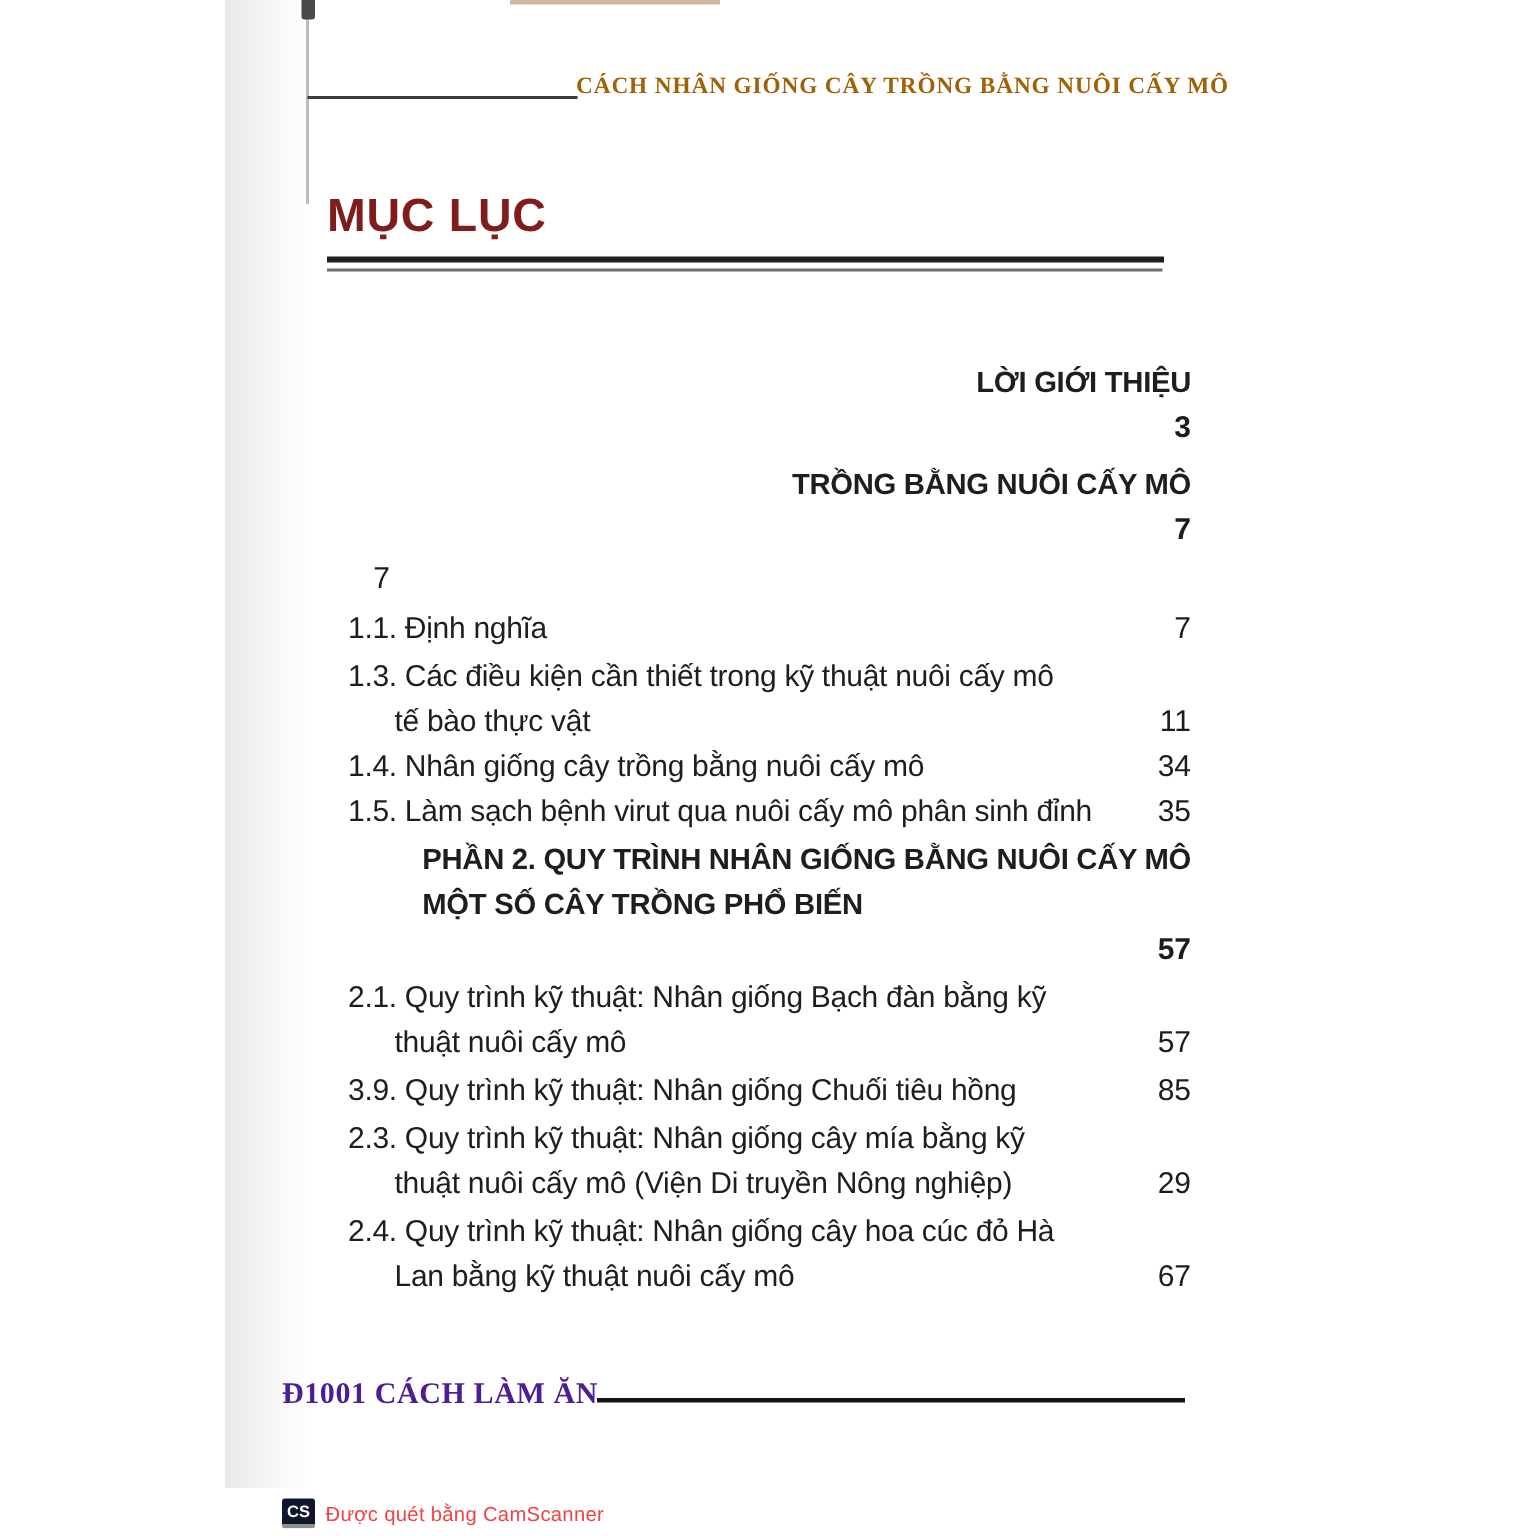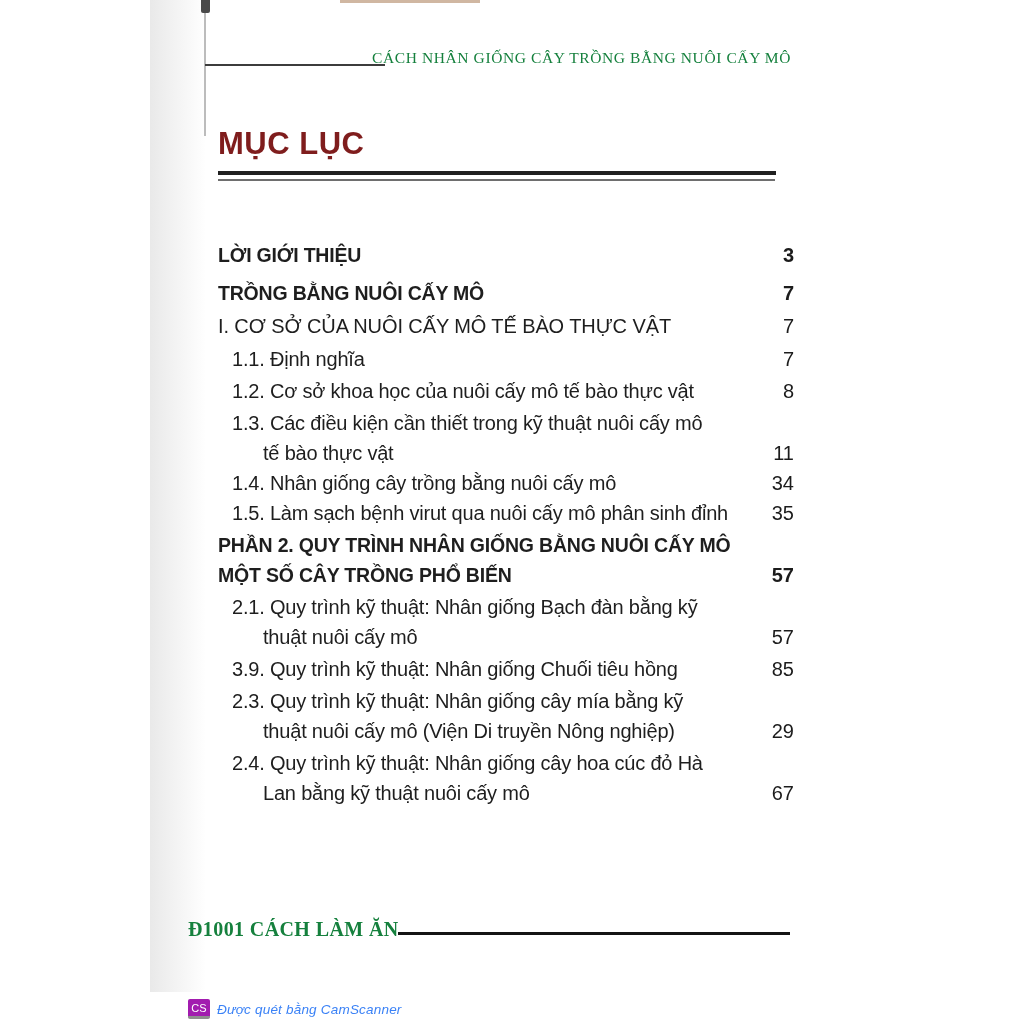--- a/index.html
+++ b/index.html
@@ -24,65 +24,65 @@
   }
   .top-smudge{
     position:absolute;left:340px;top:0;width:140px;height:3px;
     background:#a97c55;opacity:.55;
   }
   
   .running-header-rule{
     position:absolute;left:205px;top:64px;width:180px;height:2px;background:#3c3c3c;
   }
   .running-header{
-    position:absolute;left:372px;top:49px;width:430px;
+    position:absolute;left:384px;top:49px;width:430px;
     font-family:"Liberation Serif","DejaVu Serif",serif;
-    font-weight:normal;font-size:15.5px;letter-spacing:.6px;color:#15803d;
+    font-weight:bold;font-size:15.5px;letter-spacing:.6px;color:#a16207;
     white-space:nowrap;
   }
   
   .page-title{
     position:absolute;left:218px;top:126px;
     font-size:31px;font-weight:800;letter-spacing:.5px;color:#7f1d1d;
   }
   .title-rule-thick{position:absolute;left:218px;top:171px;width:558px;height:4px;background:#202020;}
   .title-rule-thin{position:absolute;left:218px;top:179px;width:557px;height:2px;background:#6e6e6e;}
   
   .toc{position:absolute;left:218px;top:240px;width:576px;}
   .row{display:flex;justify-content:space-between;align-items:flex-end;}
   .txt{line-height:30px;}
   .ln{white-space:nowrap;}
   .num{
     line-height:30px;font-size:20px;min-width:42px;text-align:right;
     flex-shrink:0;color:#1c1c1c;
   }
-  .head .txt,.head{font-weight:bold;}
+  .head .txt,.head{font-weight:bold;flex-direction:column;}
   .head .txt{font-size:19.5px;letter-spacing:-.2px;}
   .head .num{font-weight:bold;}
   .sec .txt{font-size:20px;letter-spacing:-.1px;font-weight:400;}
   .item .txt{font-size:20px;padding-left:14px;letter-spacing:-.2px;}
   .item .cont{padding-left:31px;}
   .m8{margin-top:8px;}.m3{margin-top:3px;}.m2{margin-top:2px;}.m0{margin-top:0;}
   
   .footer-brand{
     position:absolute;left:188px;top:918px;
     font-family:"Liberation Serif","DejaVu Serif",serif;
-    font-weight:bold;font-size:20px;letter-spacing:.4px;color:#15803d;
+    font-weight:bold;font-size:20px;letter-spacing:.4px;color:#4c1d95;
     white-space:nowrap;
   }
   .footer-rule{position:absolute;left:398px;top:932px;width:392px;height:3px;background:#141414;}
   
   .scanner{position:absolute;left:188px;top:999px;display:flex;align-items:center;gap:7px;}
   .cs-badge{
-    width:22px;height:17px;background:#a21caf;border-radius:2px;
-    color:#ffffff;font-size:11px;font-weight:normal;
+    width:22px;height:17px;background:#0f172a;border-radius:2px;
+    color:#ffffff;font-size:11px;font-weight:bold;
     display:flex;align-items:center;justify-content:center;
     border-bottom:3px solid #8f8f8f;box-sizing:content-box;text-align:center;
   }
-  .cs-note{font-size:13.5px;color:#3b82f6;letter-spacing:.2px;font-style:italic;}
+  .cs-note{font-size:13.5px;color:#ef4444;letter-spacing:.2px;}
 </style>
 </head>
 <body>
 
 <div class="left-shadow"></div>
 <div class="crease-line"></div>
 <div class="crease-nub"></div>
 <div class="top-smudge"></div>
 
 <div class="running-header-rule"></div>
@@ -102,39 +102,30 @@
   </div>
 
   <div class="row head m8">
     <div class="txt">
       <div class="ln">TRỒNG BẰNG NUÔI CẤY MÔ</div>
     </div>
     <div class="num">7</div>
   </div>
 
   <div class="row sec m3">
-    <div class="txt">
-      <div class="ln">I. CƠ SỞ CỦA NUÔI CẤY MÔ TẾ BÀO THỰC VẬT</div>
-    </div>
     <div class="num">7</div>
   </div>
 
   <div class="row item m3">
     <div class="txt">
       <div class="ln">1.1. Định nghĩa</div>
     </div>
     <div class="num">7</div>
   </div>
 
-  <div class="row item m2">
-    <div class="txt">
-      <div class="ln">1.2. Cơ sở khoa học của nuôi cấy mô tế bào thực vật</div>
-    </div>
-    <div class="num">8</div>
-  </div>
 
   <div class="row item m2">
     <div class="txt">
       <div class="ln">1.3. Các điều kiện cần thiết trong kỹ thuật nuôi cấy mô</div>
       <div class="ln cont">tế bào thực vật</div>
     </div>
     <div class="num">11</div>
   </div>
 
   <div class="row item m0">

